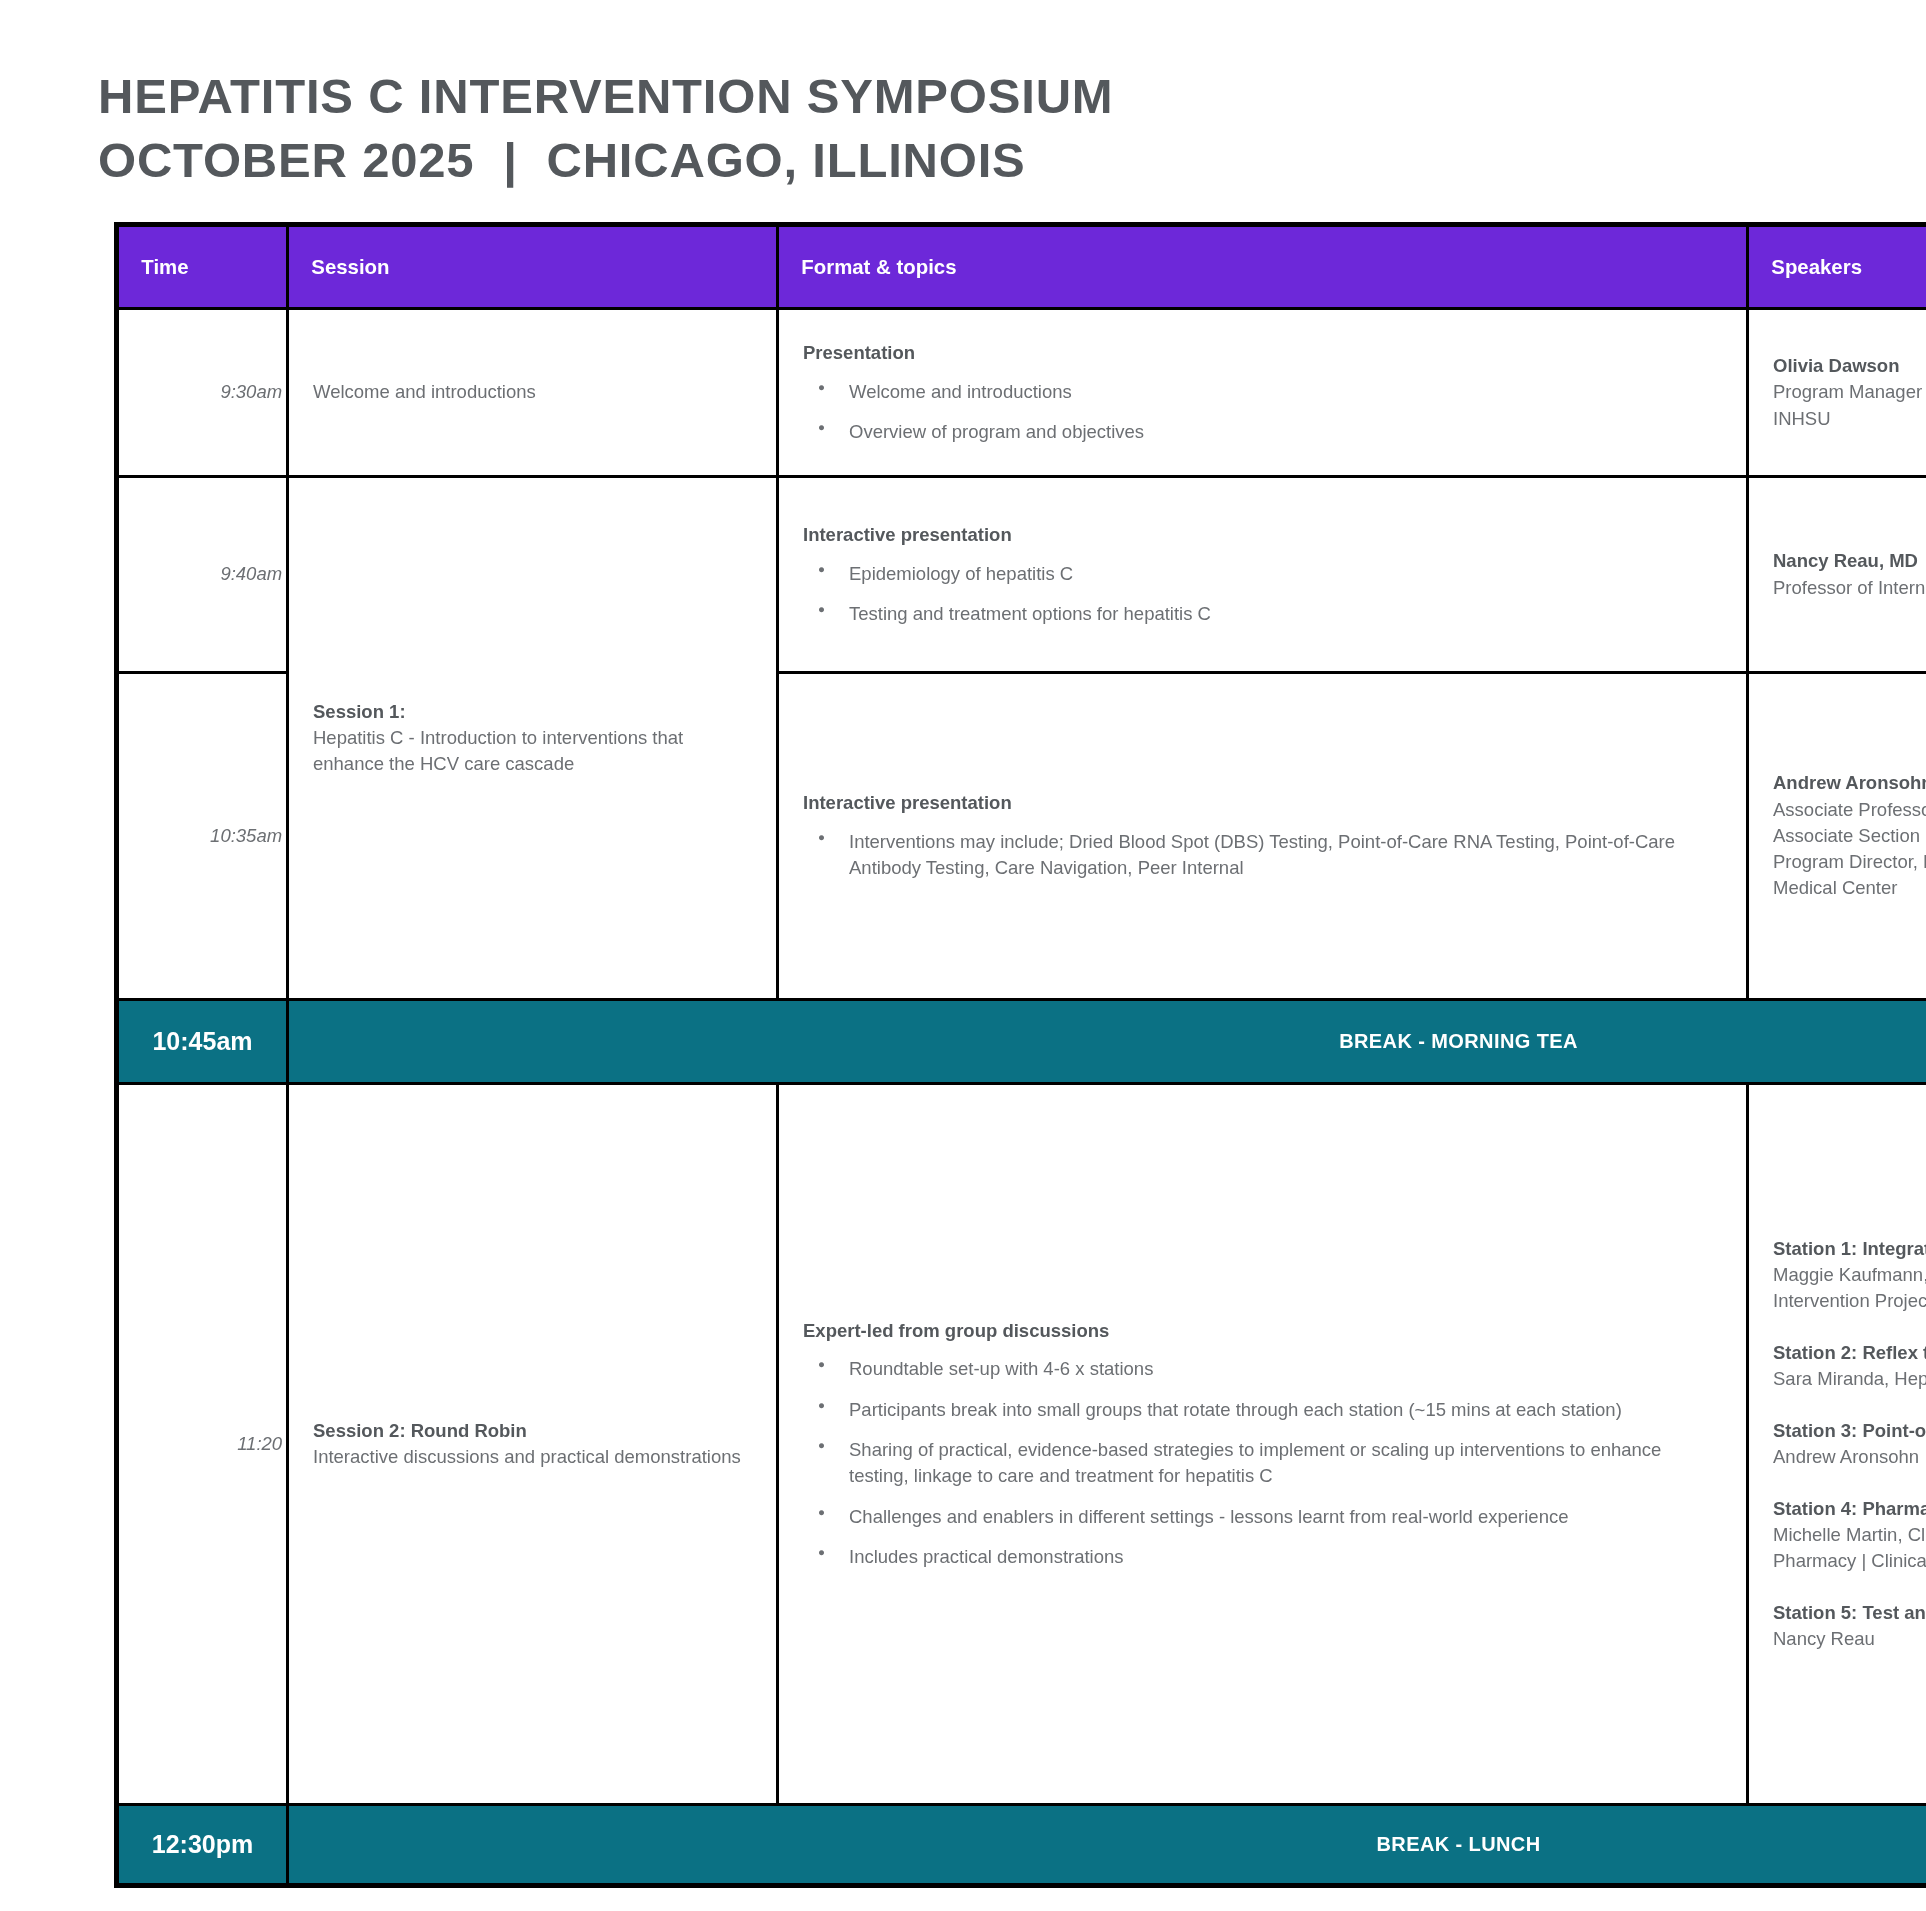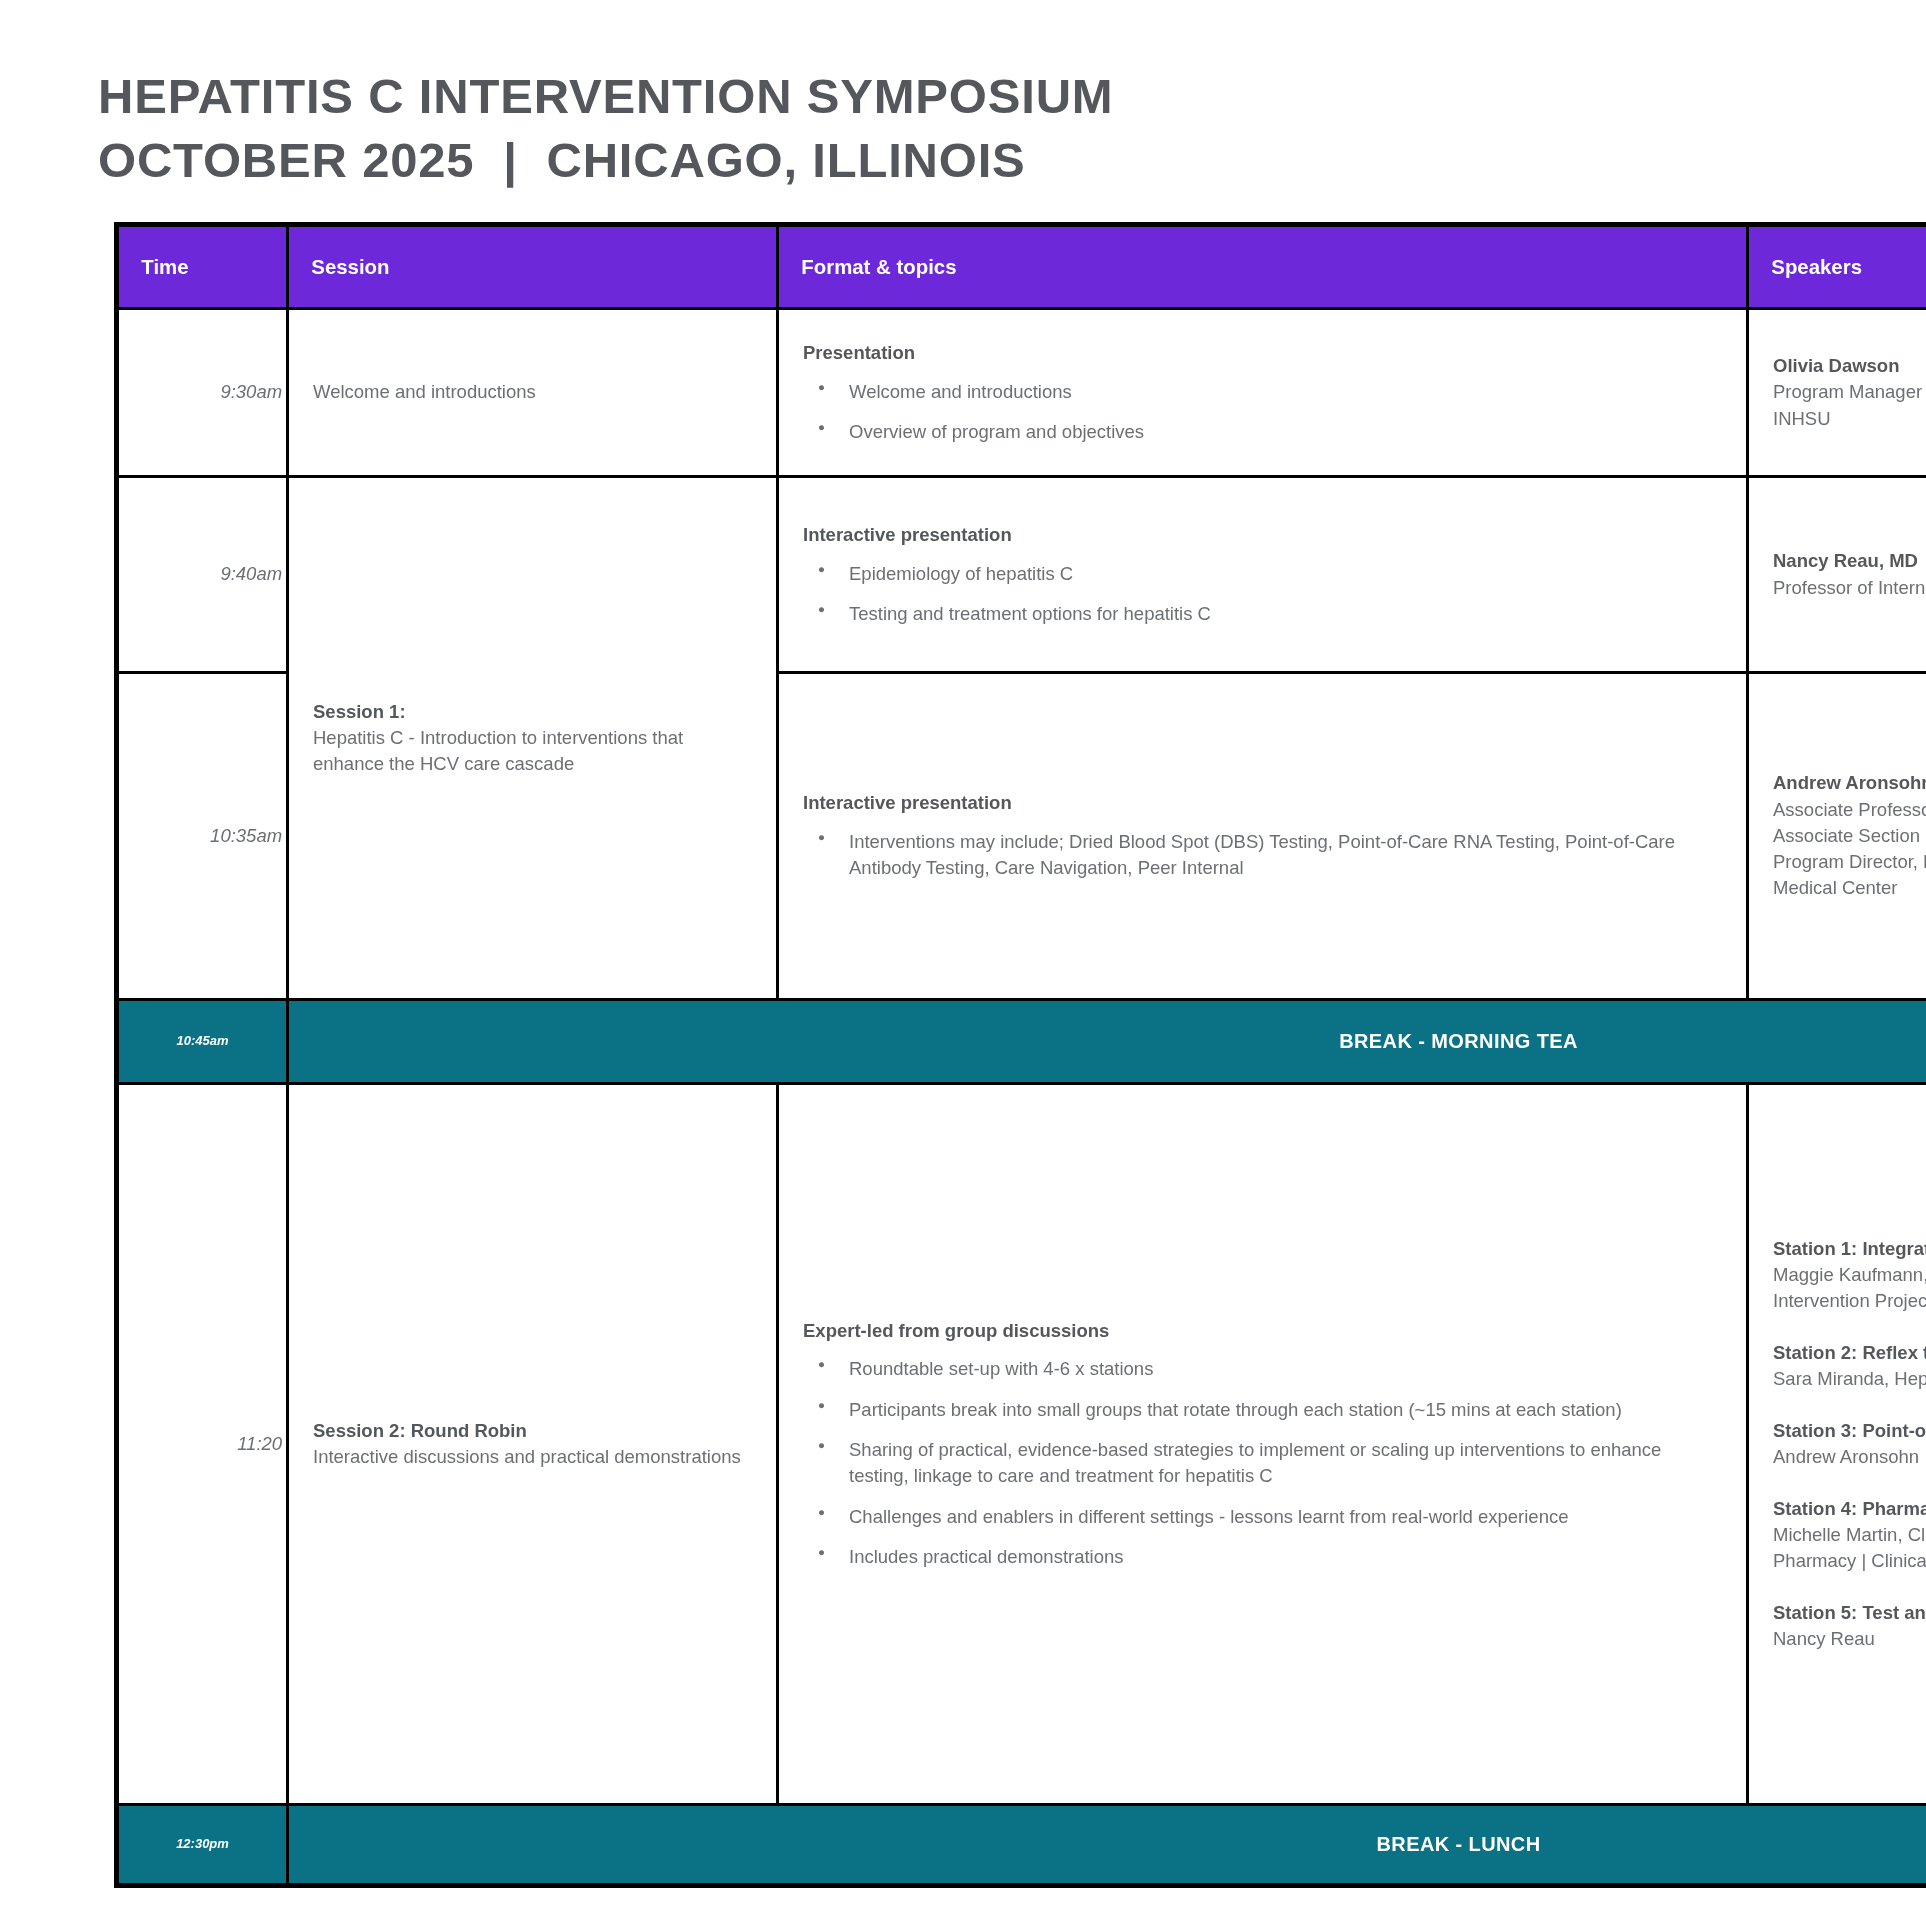--- a/index.html
+++ b/index.html
@@ -56,21 +56,21 @@
   ul.bullets li::before {
     content: "\25CF";
     position: absolute; left: -31px; top: 0;
     font-size: 11.6px; line-height: inherit; color: #6c6f73;
   }
 
   .break-time, .break-label {
     background: #0b7184; color: #ffffff; font-weight: 700;
     text-align: center;
   }
-  .break-time { font-size: 13px; font-style: italic; }
+  .break-time { font-size: 25px; }
   .break-label { font-size: 20px; letter-spacing: 0.4px; }
 
   .station { margin-bottom: 25.4px; }
   .station:last-child { margin-bottom: 0; }
 </style>
 </head>
 <body>
 
 <div class="page-title">HEPATITIS C INTERVENTION SYMPOSIUM
 OCTOBER 2025  |  CHICAGO, ILLINOIS</div>

